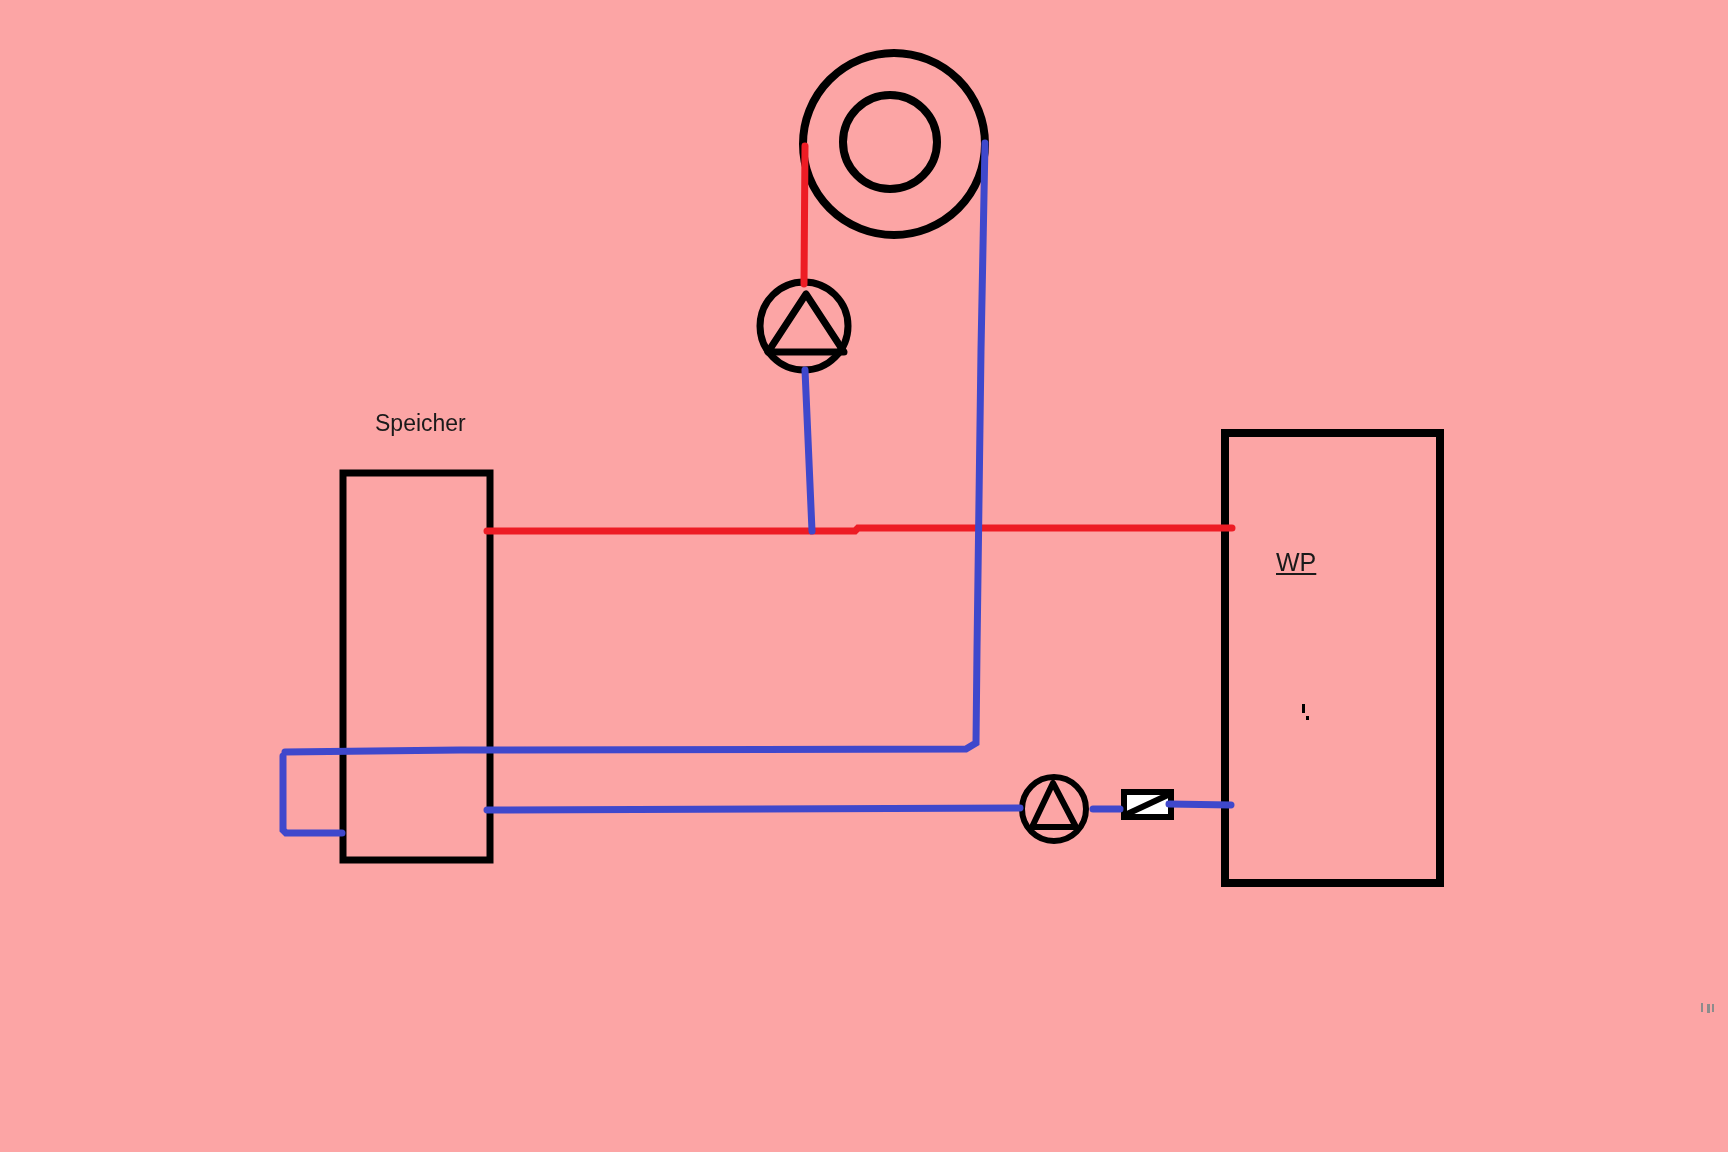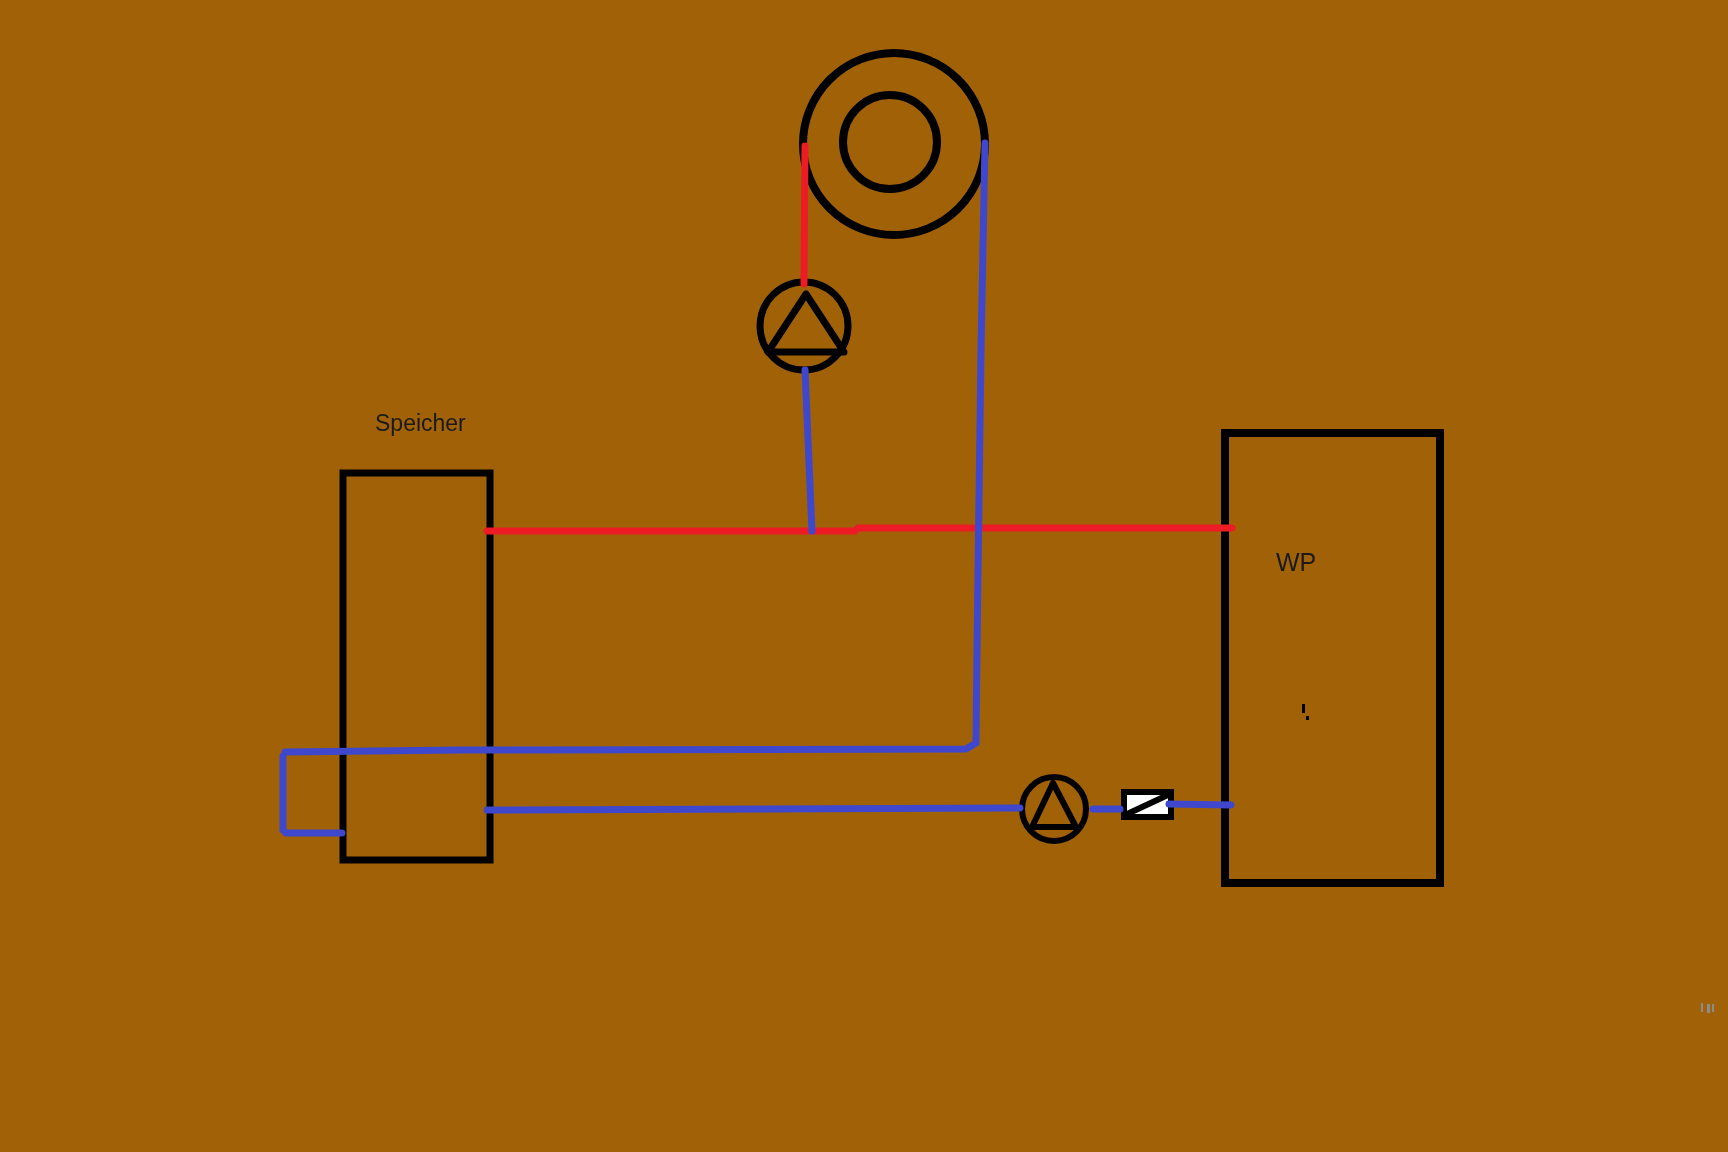--- a/index.html
+++ b/index.html
@@ -5,21 +5,21 @@
   html, body {
     margin: 0;
     padding: 0;
     background: #ffffff;
     font-family: "Liberation Sans", sans-serif;
   }
   .canvas {
     position: relative;
     width: 1728px;
     height: 1152px;
-    background: #a16207;
+    background: #fca5a5;
     overflow: hidden;
   }
   .canvas svg {
     position: absolute;
     left: 0;
     top: 0;
     display: block;
   }
   .label {
     position: absolute;
@@ -29,20 +29,21 @@
   }
   .label-speicher {
     left: 375px;
     top: 410px;
     font-size: 23px;
   }
   .label-wp {
     left: 1276px;
     top: 548px;
     font-size: 25px;
+    text-decoration: underline;
   }
 </style>
 </head>
 <body>
 
 <div class="canvas">
 
   <svg width="1728" height="1152" viewBox="0 0 1728 1152">
 
     <circle cx="894" cy="144" r="91" fill="none" stroke-width="8" stroke="#000000"></circle>

